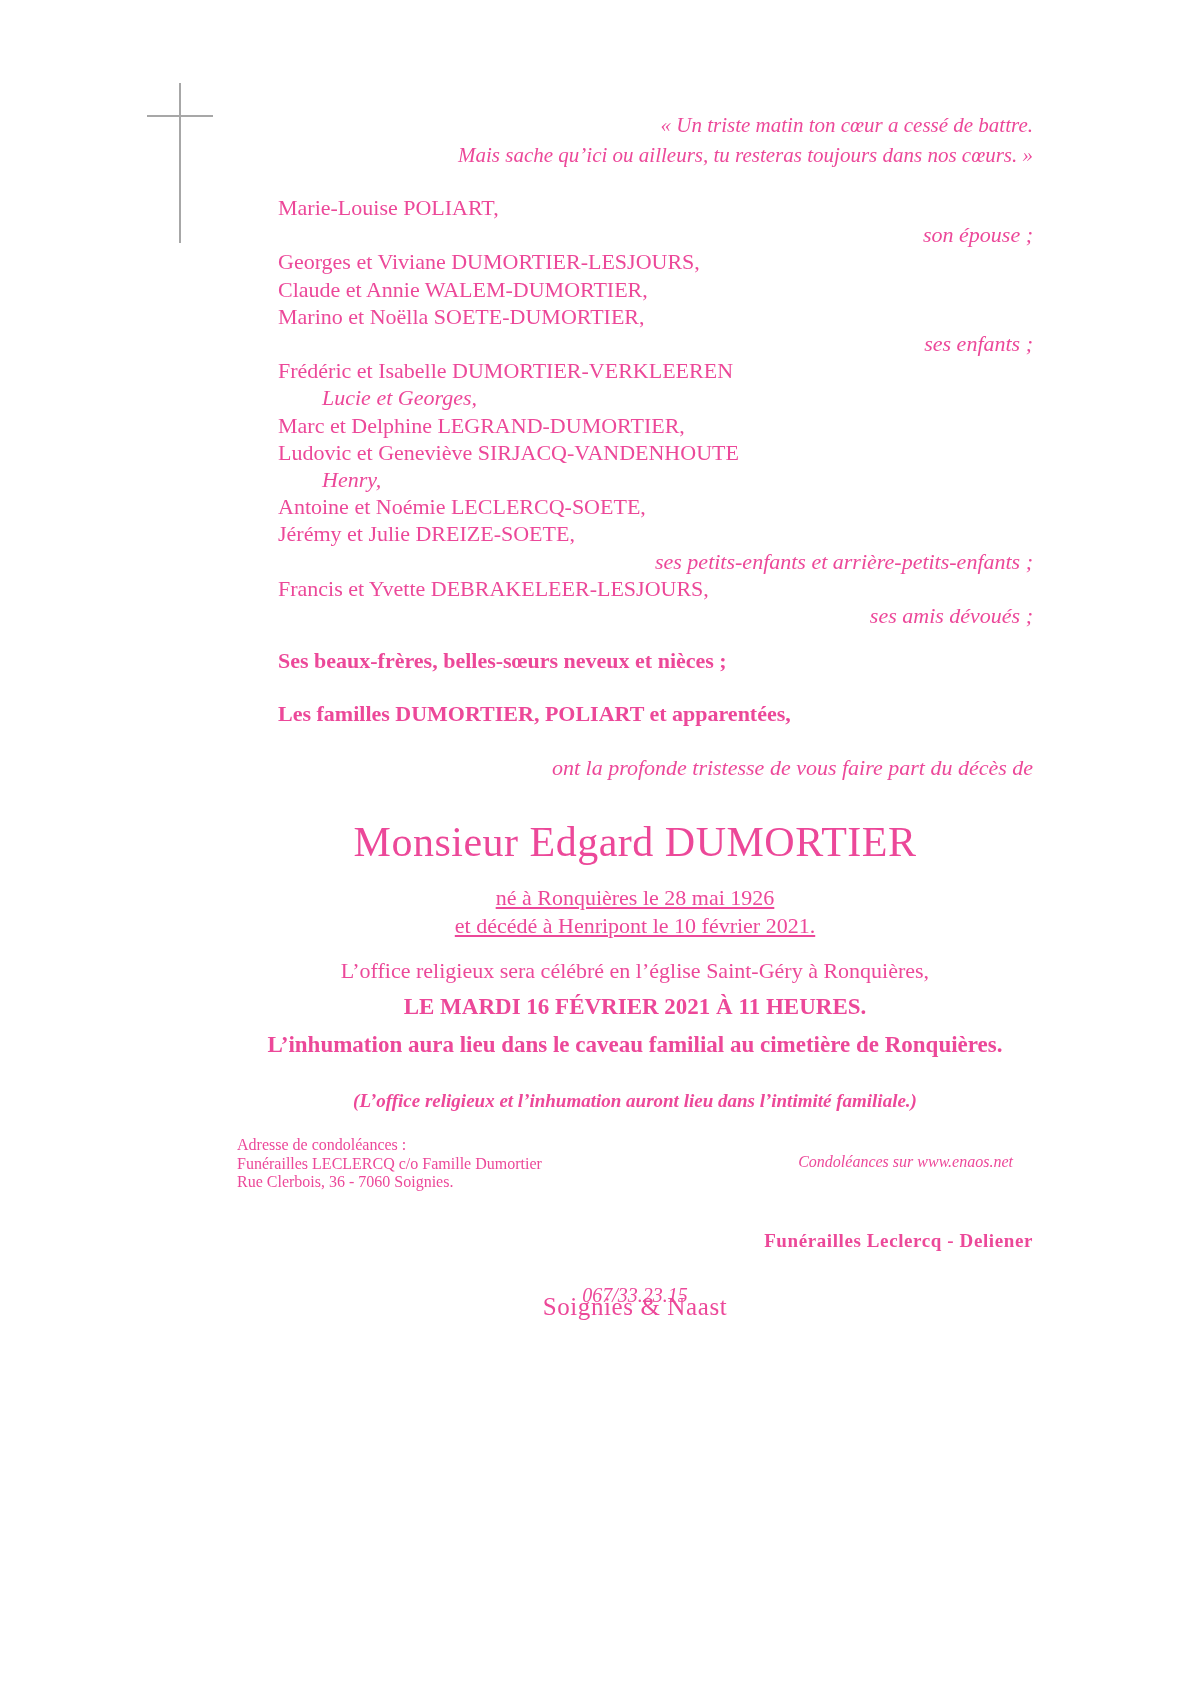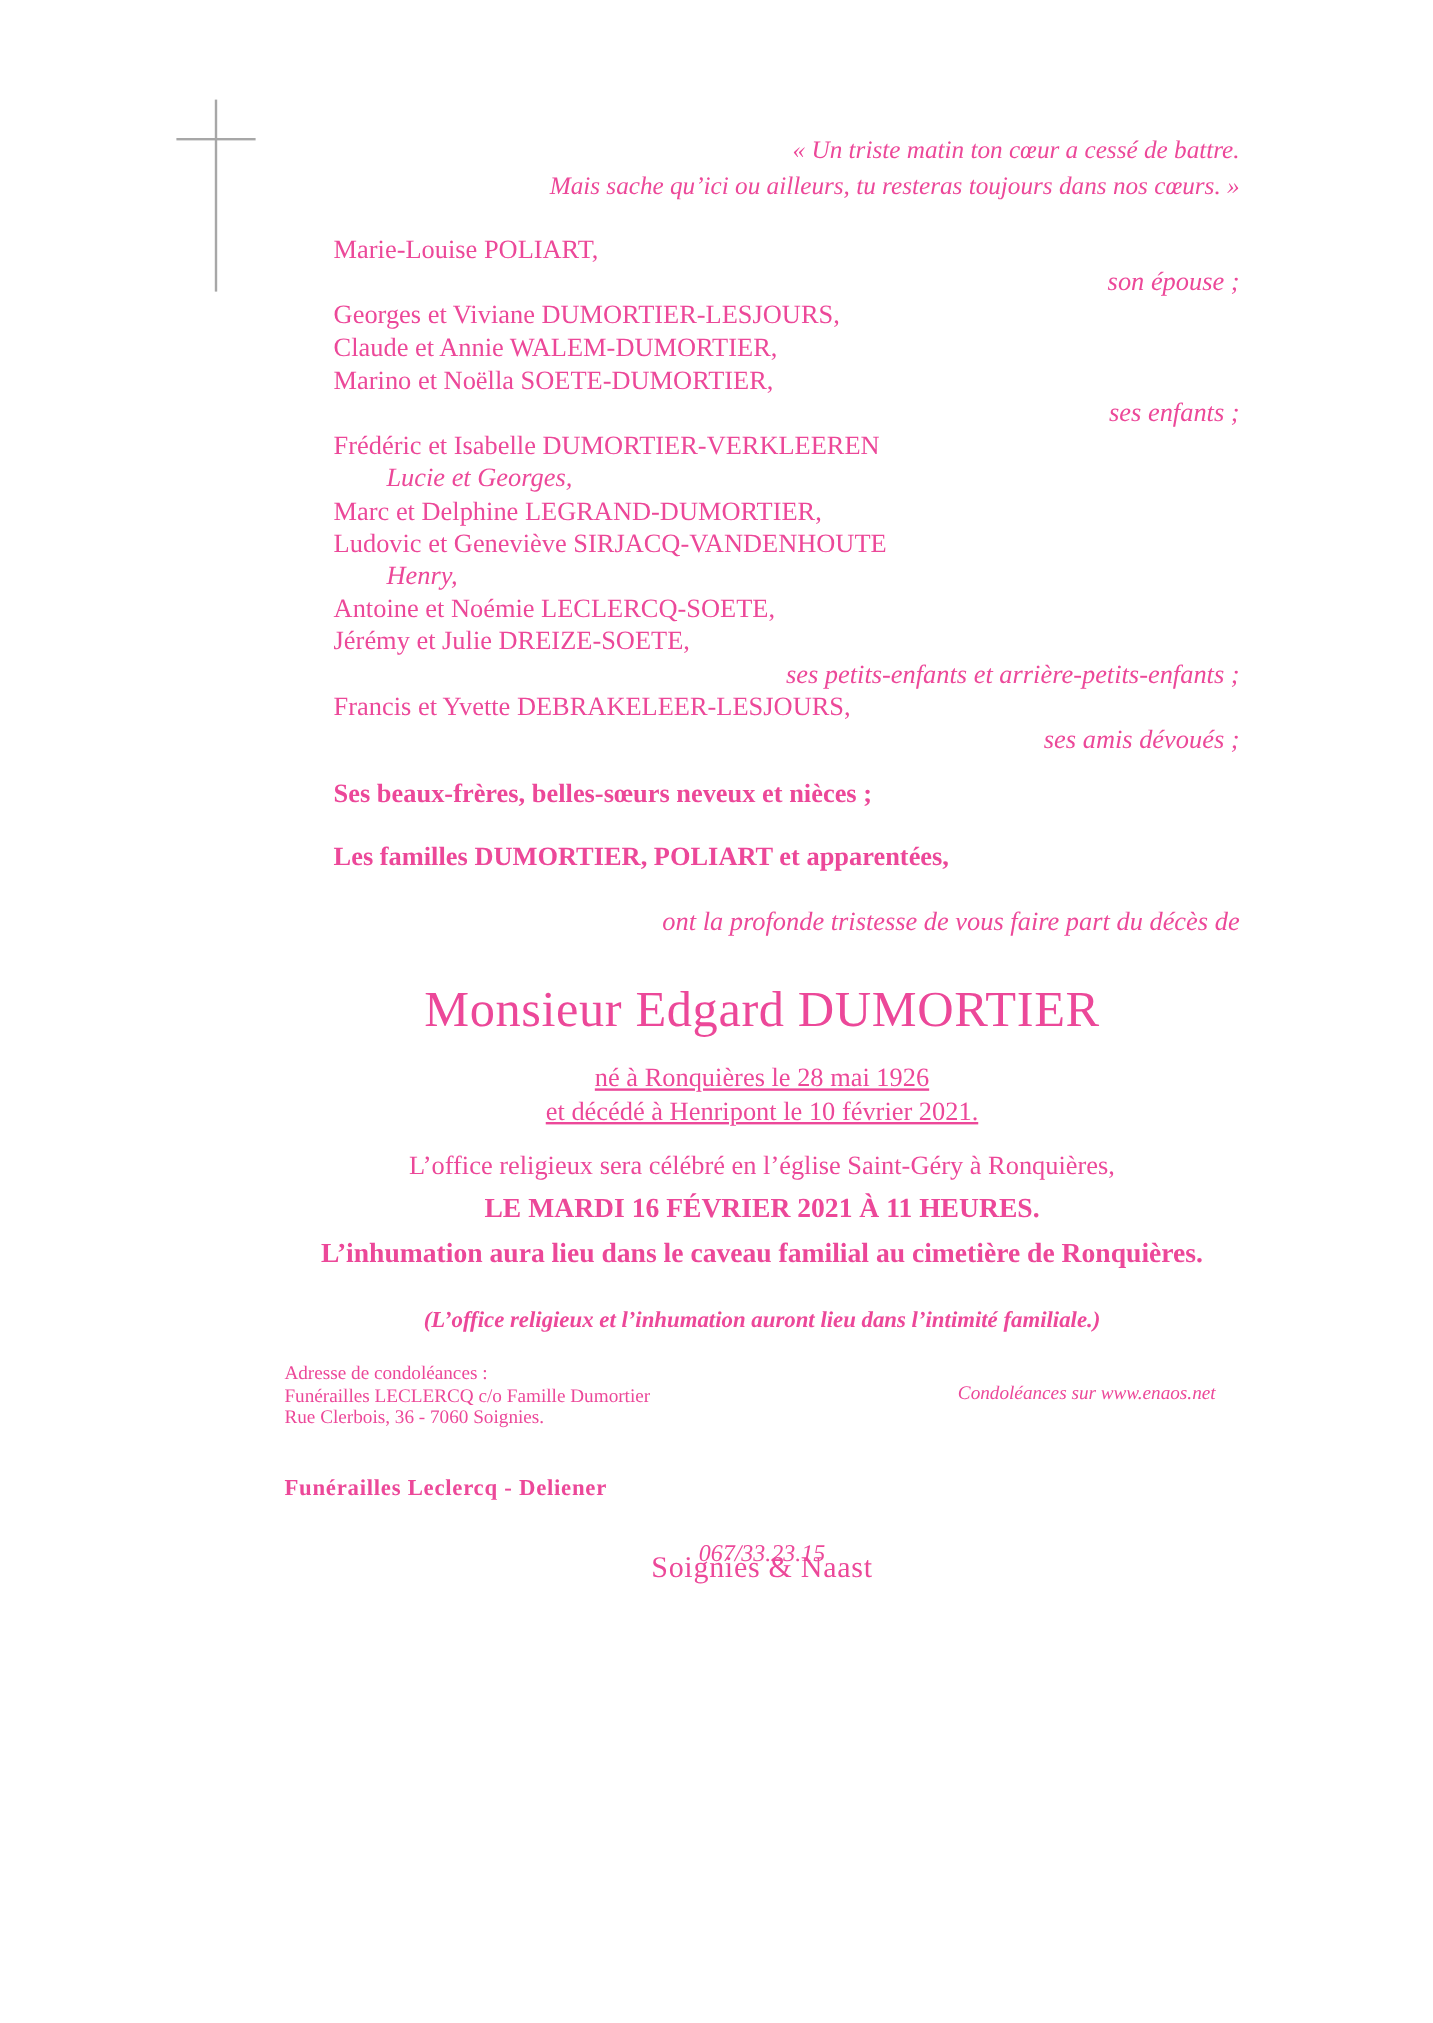--- a/index.html
+++ b/index.html
@@ -37,21 +37,21 @@
   .birth { top: 884px; text-align: center; font-size: 22px; line-height: 28px; text-decoration: underline; }
 
   .office { top: 958px; text-align: center; font-size: 22px; }
   .datetime { top: 994px; text-align: center; font-size: 23px; font-weight: bold; }
   .burial { top: 1032px; text-align: center; font-size: 23px; font-weight: bold; }
   .privacy { top: 1090px; text-align: center; font-size: 19px; font-weight: bold; font-style: italic; }
 
   .address { top: 1136px; font-size: 16px; line-height: 18.5px; }
   .enaos { top: 1153px; text-align: right; padding-right: 20px; box-sizing: border-box; font-style: italic; font-size: 16px; }
 
-  .footer1 { top: 1230px; text-align: left; font-size: 19px; font-weight: bold; letter-spacing: 0.6px; }
+  .footer1 { top: 1230px; text-align: right; font-size: 19px; font-weight: bold; letter-spacing: 0.6px; }
   .footer2 { top: 1293px; text-align: center; font-size: 25px; font-weight: normal; letter-spacing: 0.6px; }
   .phone   { top: 1284px; text-align: center; font-size: 20px; font-style: italic; }
 </style>
 </head>
 <body>
 
 <div class="page">
 
   <div>
     <div class="cross-v"></div>

